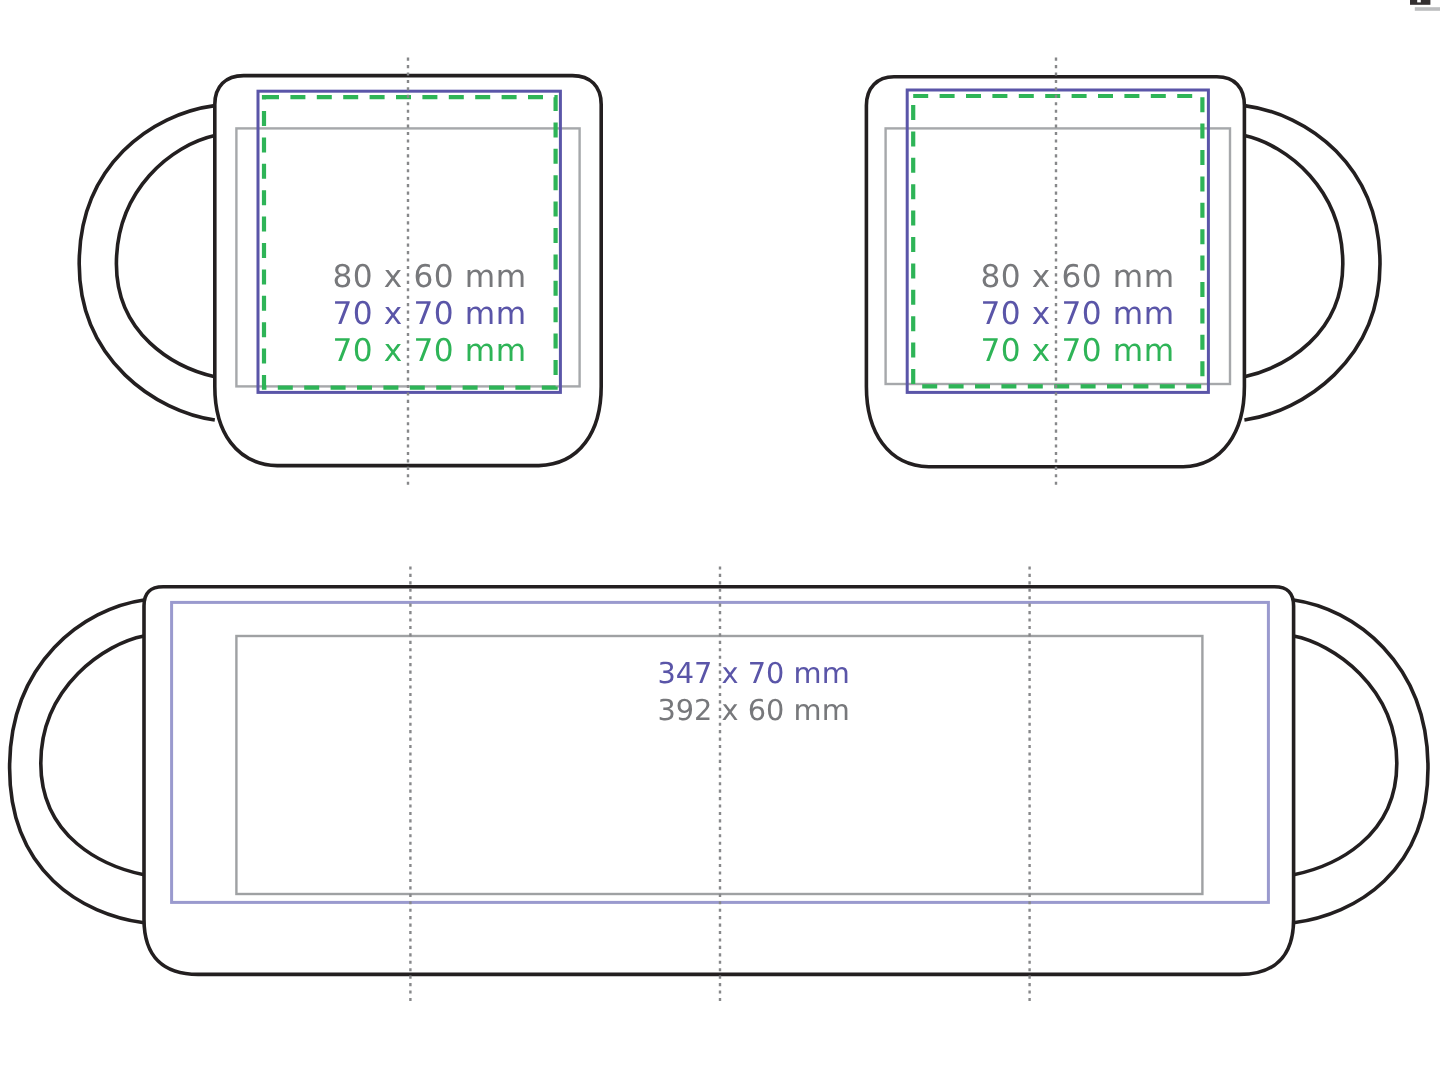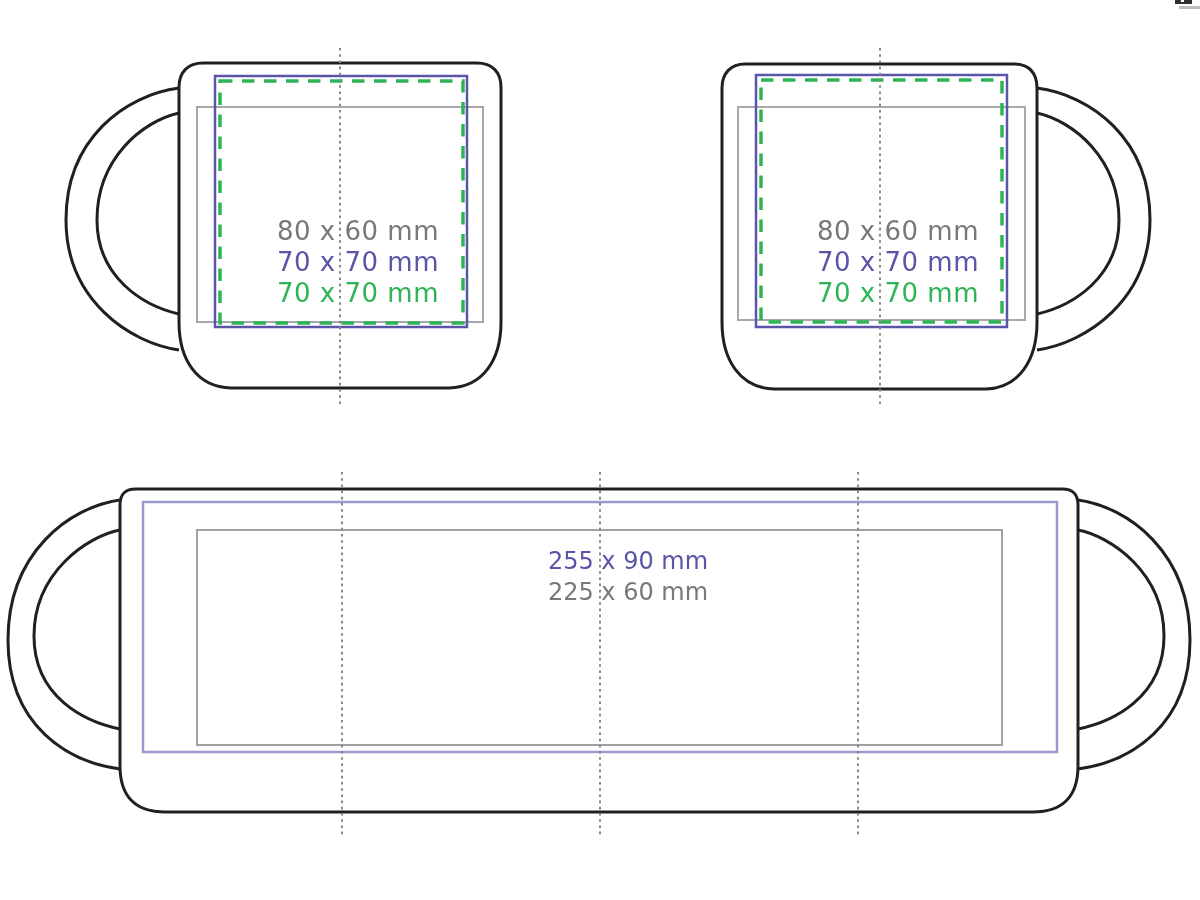--- a/index.html
+++ b/index.html
@@ -88,22 +88,22 @@
     <div class="c-green">70 x 70 mm</div>
   </div>
 
   <div class="labels labels-top" style="left:798px;top:216px;">
     <div class="c-gray">80 x 60 mm</div>
     <div class="c-blue">70 x 70 mm</div>
     <div class="c-green">70 x 70 mm</div>
   </div>
 
   <div class="labels labels-bottom" style="left:518px;top:546px;">
-    <div class="c-blue">255 x 90 mm</div>
-    <div class="c-gray">225 x 60 mm</div>
+    <div class="c-blue">347 x 70 mm</div>
+    <div class="c-gray">392 x 60 mm</div>
   </div>
 
   <div class="artifact" style="left:1175px;top:0;width:25px;height:10px;">
     <div class="bar-dark"></div>
     <div class="bar-light"></div>
   </div>
 
 </div>
 
 </body></html>

